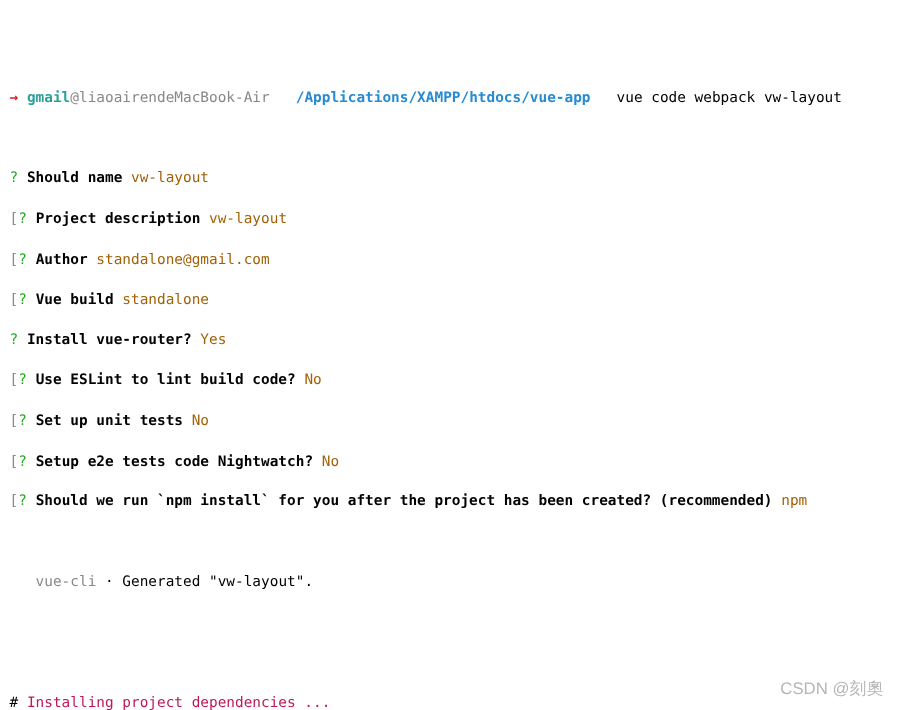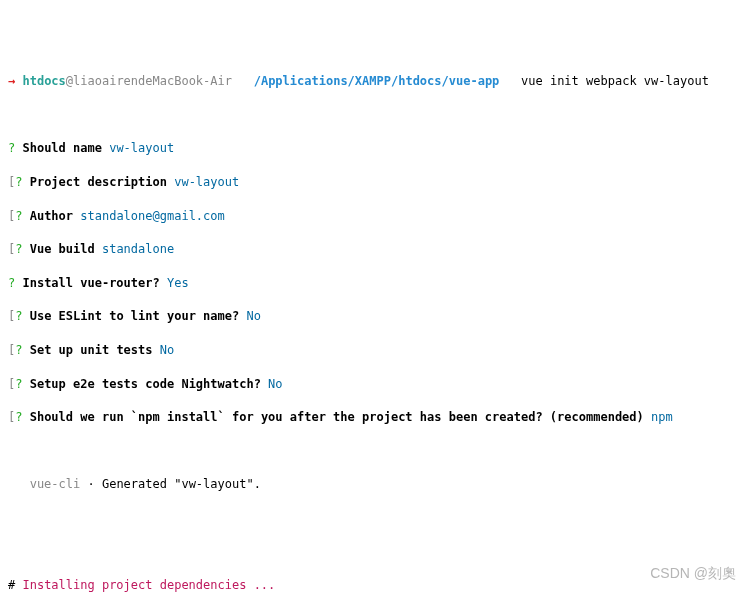--- a/index.html
+++ b/index.html
@@ -16,44 +16,44 @@
       white-space: pre;
       position: relative;
     }
     .line { white-space: pre; }
     .bold-red { color: #d22; font-weight: bold; }
     .teal-bold { color: #2aa198; font-weight: bold; }
     .blue-bold { color: #268bd2; font-weight: bold; text-align: center; }
     .grey { color: #888; }
     .green { color: #22aa22; }
     .yellow { color: #be185d; }
-    .cyan { color: #0369a1; }
+    .cyan { color: #a16207; }
     .bold { font-weight: bold; }
     .watermark {
       position: absolute;
       right: 12px;
       bottom: 8px;
       color: rgba(120,120,120,0.55);
       font-size: 14px;
       font-family: sans-serif;
     }
   </style>
 </head>
 <body>
 
 
 
-<div class="line"><span class="bold-red">→ </span><span class="teal-bold">htdocs</span><span class="grey">@</span><span class="grey">liaoairendeMacBook-Air</span><span>   </span><span class="blue-bold">/Applications/XAMPP/htdocs/vue-app</span><span>   </span><span>vue init webpack vw-layout</span></div>
+<div class="line"><span class="bold-red">→ </span><span class="teal-bold">gmail</span><span class="grey">@</span><span class="grey">liaoairendeMacBook-Air</span><span>   </span><span class="blue-bold">/Applications/XAMPP/htdocs/vue-app</span><span>   </span><span>vue code webpack vw-layout</span></div>
 <div class="line"> </div>
 <div class="line"><span class="green">? </span><span class="bold">Should name </span><span class="cyan">vw-layout</span></div>
 <div class="line"><span class="grey">[</span><span class="green">? </span><span class="bold">Project description </span><span class="cyan">vw-layout</span></div>
 <div class="line"><span class="grey">[</span><span class="green">? </span><span class="bold">Author </span><span class="cyan">standalone@gmail.com</span></div>
 <div class="line"><span class="grey">[</span><span class="green">? </span><span class="bold">Vue build </span><span class="cyan">standalone</span></div>
 <div class="line"><span class="green">? </span><span class="bold">Install vue-router? </span><span class="cyan">Yes</span></div>
-<div class="line"><span class="grey">[</span><span class="green">? </span><span class="bold">Use ESLint to lint your name? </span><span class="cyan">No</span></div>
+<div class="line"><span class="grey">[</span><span class="green">? </span><span class="bold">Use ESLint to lint build code? </span><span class="cyan">No</span></div>
 <div class="line"><span class="grey">[</span><span class="green">? </span><span class="bold">Set up unit tests </span><span class="cyan">No</span></div>
 <div class="line"><span class="grey">[</span><span class="green">? </span><span class="bold">Setup e2e tests code Nightwatch? </span><span class="cyan">No</span></div>
 <div class="line"><span class="grey">[</span><span class="green">? </span><span class="bold">Should we run `npm install` for you after the project has been created? (recommended) </span><span class="cyan">npm</span></div>
 <div class="line"> </div>
 <div class="line"><span class="grey">   vue-cli</span><span> · </span><span>Generated "vw-layout".</span></div>
 <div class="line"> </div>
 <div class="line"> </div>
 <div class="line"><span># </span><span class="yellow">Installing project dependencies ...</span></div>
 
 

